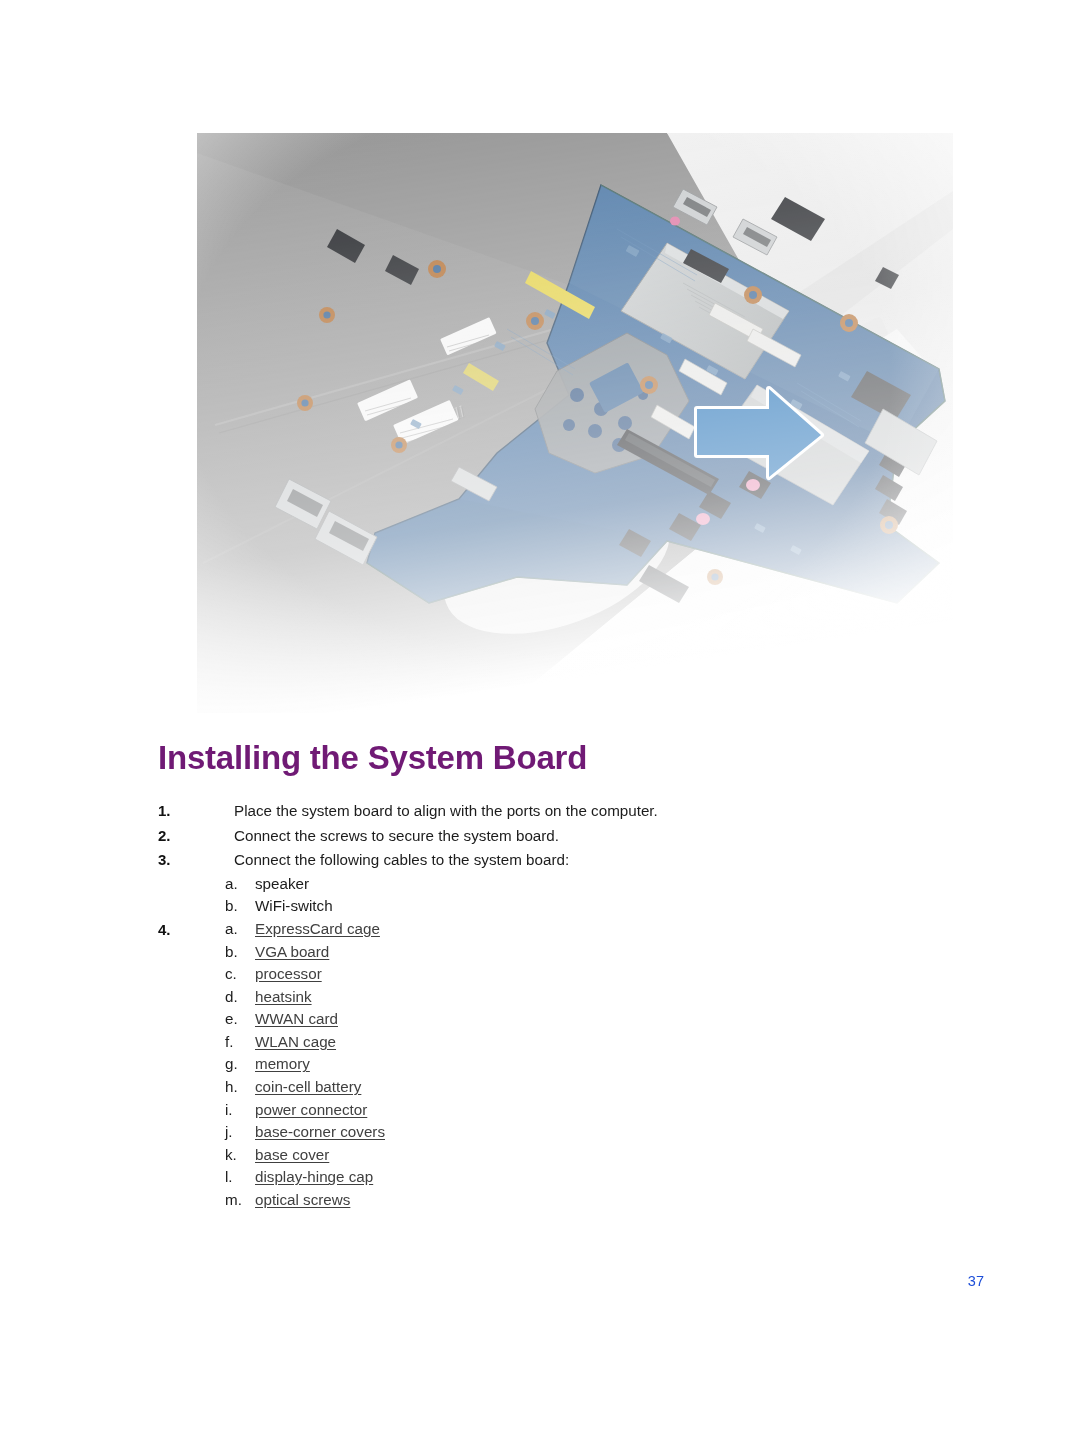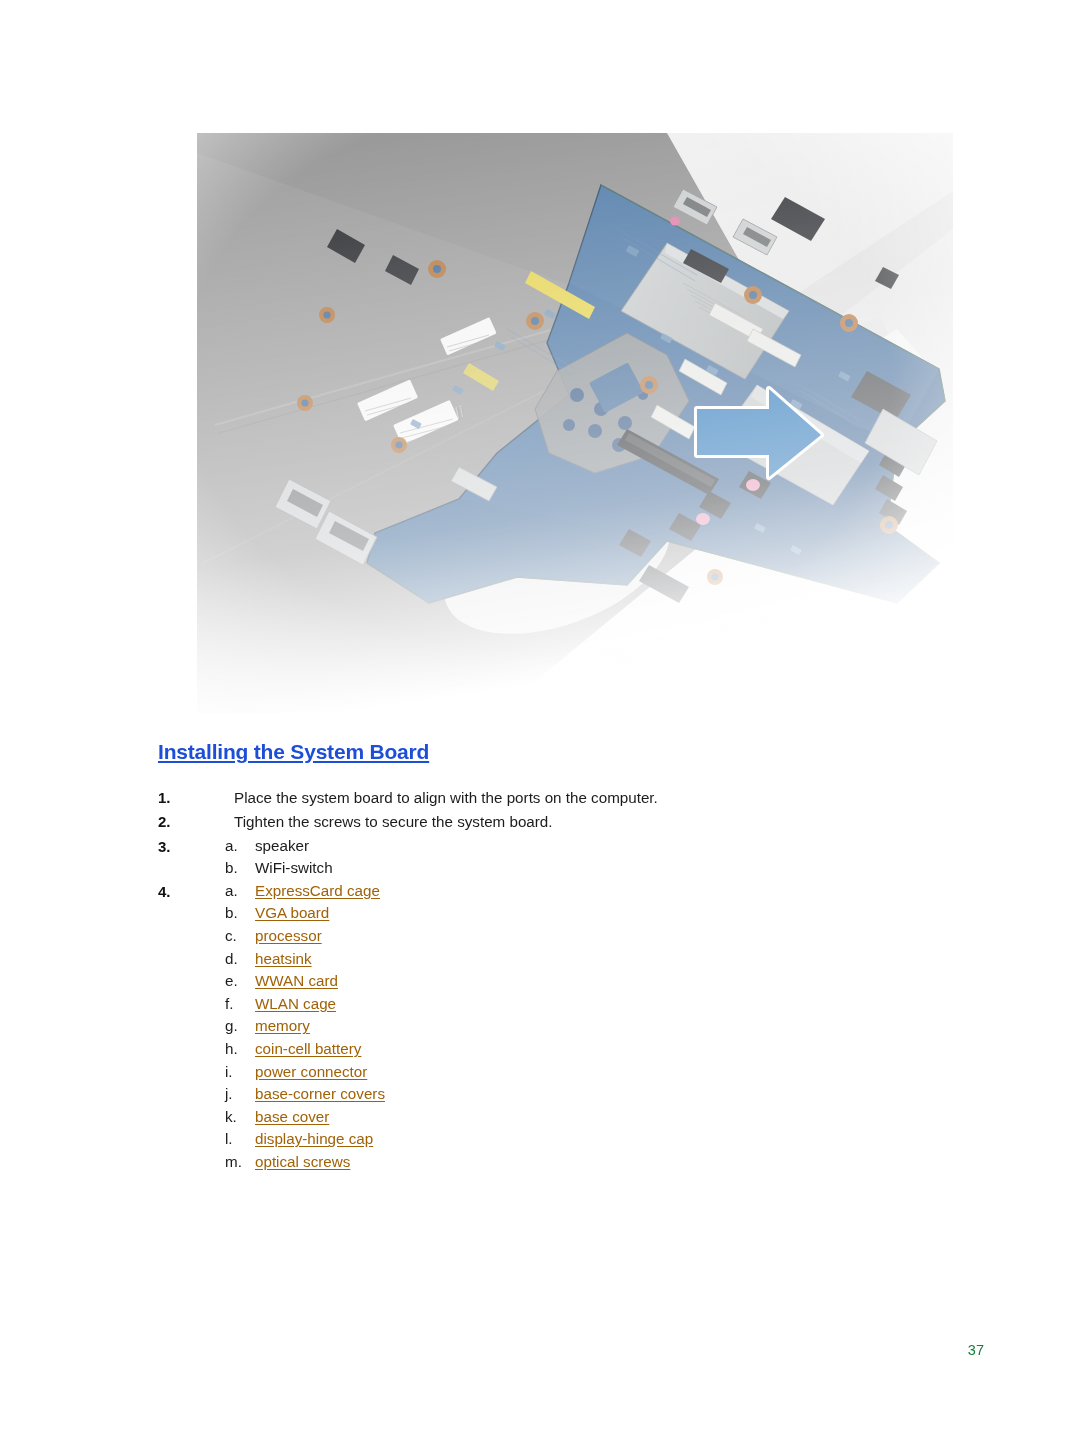--- a/index.html
+++ b/index.html
@@ -28,27 +28,26 @@
   .figure svg { display: block; width: 100%; height: 100%; }
 
   
   .content {
     position: absolute;
     left: 158px;
     top: 740px;
     width: 820px;
   }
   .page-title {
-    font-size: 21px;
+    font-size: 33px;
     font-weight: bold;
     letter-spacing: -0.2px;
-    color: #1d4ed8;
+    color: #701a75;
     margin: 0 0 22px 0;
     line-height: 1.12;
-    text-decoration: underline;
   }
 
   ol.steps {
     list-style: none;
     margin: 0;
     padding: 0;
   }
   li.step {
     position: relative;
     font-size: 15.2px;
@@ -81,33 +80,33 @@
   }
   li.substep > .marker {
     position: absolute;
     left: 0;
     top: 0;
     width: 24px;
     color: #1c1c1c;
     font-weight: normal;
   }
   .link {
-    color: #a16207;
+    color: #404040;
     text-decoration: underline;
     text-underline-offset: 2px;
     cursor: pointer;
   }
 
   
   .page-number {
     position: absolute;
     right: 96px;
-    top: 1342px;
+    top: 1273px;
     font-size: 14.5px;
-    color: #15803d;
+    color: #1d4ed8;
   }
 </style>
 </head>
 <body>
 
 <div class="figure">
   <svg viewBox="0 0 756 580" xmlns="http://www.w3.org/2000/svg">
     <defs>
       <linearGradient id="lidGrad" x1="0" y1="0" x2="0.6" y2="1">
         <stop offset="0%" stop-color="#9d9d9d"></stop>
@@ -369,25 +368,26 @@
 
   <ol class="steps">
 
     <li class="step">
       <span class="marker">1.</span>
       <span class="step-text">Place the system board to align with the ports on the computer.</span>
     </li>
 
     <li class="step">
       <span class="marker">2.</span>
-      <span class="step-text">Tighten the screws to secure the system board.</span>
+      <span class="step-text">Connect the screws to secure the system board.</span>
     </li>
 
     <li class="step">
       <span class="marker">3.</span>
+      <span class="step-text">Connect the following cables to the system board:</span>
       <ol class="substeps">
         <li class="substep">
           <span class="marker">a.</span>
           <span>speaker</span>
         </li>
         <li class="substep">
           <span class="marker">b.</span>
           <span>WiFi-switch</span>
         </li>
       </ol>

